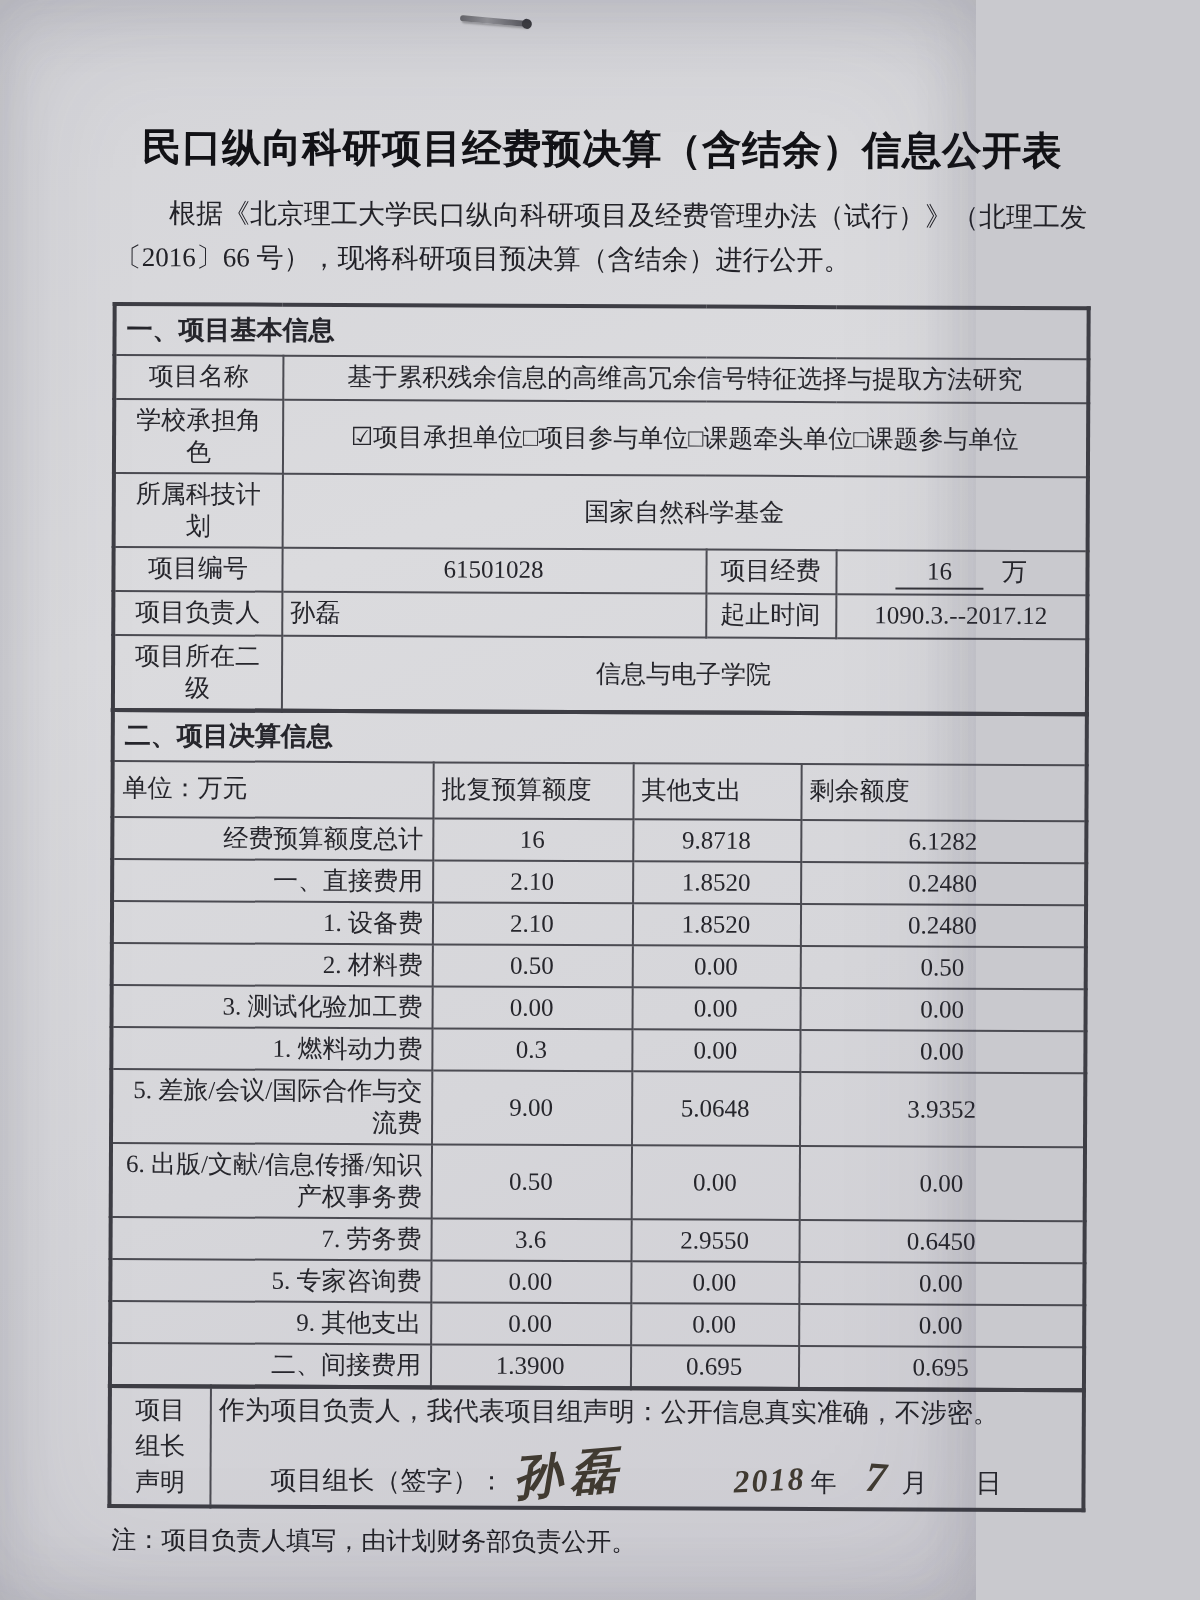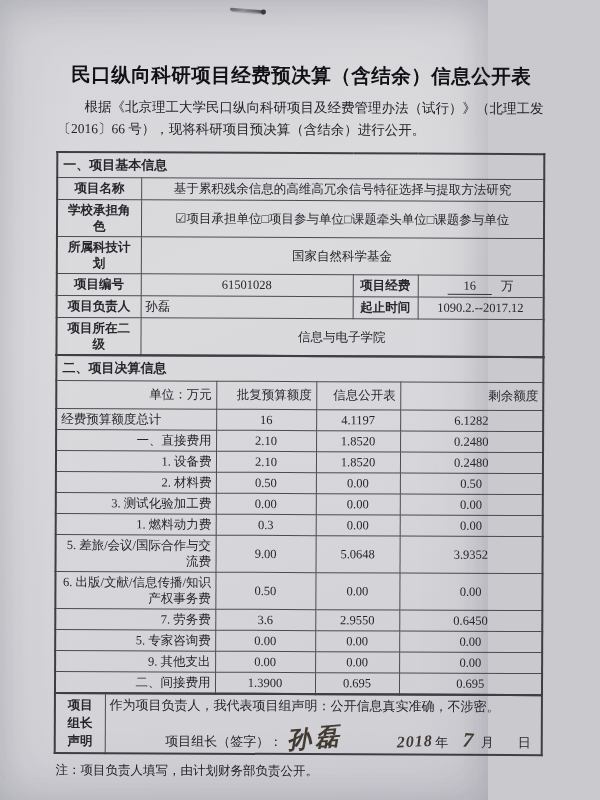--- a/index.html
+++ b/index.html
@@ -39,35 +39,35 @@
     border-collapse:collapse;table-layout:fixed;width:489px;
     border:2px solid #3e3e45;
   }
   .t1{margin-top:11px;}
   .t2,.t3{margin-top:-2px;}
   table.t td{
     border:1px solid #4b4b52;font-size:12.5px;line-height:16px;
     padding:2px 4px;color:#26262c;word-break:break-all;
   }
   tr.sec td{font-weight:700;font-size:13px;padding:3px 5px;height:18px;}
-  .lab,.lab2{text-align:center;height:17px;font-weight:bold;}
+  .lab,.lab2{text-align:center;height:17px;}
   .center{text-align:center;}
   .left{text-align:left;padding-left:7px;}
-  .colhead td{text-align:right;height:23px;}
+  .colhead td{text-align:left;height:23px;}
   .u{display:inline-block;border-bottom:1px solid #35353b;padding:0 16px;}
   .unit{margin-left:9px;}
   td.bl{text-align:right;padding-left:4px;}
-  td.blc{text-align:left;}
+  td.blc{text-align:right;}
   td.num{text-align:center;}
   .side{text-align:center;font-size:12.5px;padding:8px 2px;width:50px;}
-  .side div{line-height:18px;font-weight:bold;}
+  .side div{line-height:18px;}
   .decl{vertical-align:top;padding:6px 7px 8px;}
   .statement{font-size:13px;line-height:18px;}
   .signline{display:flex;align-items:baseline;margin-top:15px;font-size:13px;}
-  .signlab{margin-left:56px;white-space:nowrap;font-family:Liberation Serif, serif;}
+  .signlab{margin-left:26px;white-space:nowrap;font-family:Liberation Serif, serif;}
   .hand{font-weight:700;font-style:italic;color:#413b32;display:inline-block;}
   .sig{font-size:24px;letter-spacing:4px;transform:rotate(-5deg);margin-left:4px;}
   .year{margin-left:54px;font-size:16px;letter-spacing:1px;transform:rotate(-3deg);}
   .ylab{margin-left:3px;}
   .month{margin-left:14px;font-size:21px;transform:rotate(4deg);}
   .mlab{margin-left:8px;}
   .dlab{margin-left:24px;margin-right:2px;}
   .note{margin:8px 0 0 2px;font-size:12.5px;color:#222228;}
 </style>
 </head>
@@ -108,21 +108,21 @@
       <tr>
         <td class="lab">项目编号</td>
         <td class="center">61501028</td>
         <td class="lab2">项目经费</td>
         <td class="center"><span class="u">16</span><span class="unit">万</span></td>
       </tr>
       <tr>
         <td class="lab">项目负责人</td>
         <td class="left">孙磊</td>
         <td class="lab2">起止时间</td>
-        <td class="center">1090.2.--2017.12</td>
+        <td class="center">1090.3.--2017.12</td>
       </tr>
       <tr>
         <td class="lab">项目所在二级</td>
         <td colspan="3" class="center">信息与电子学院</td>
       </tr>
     </tbody>
       </table>
 
     <table class="t t2">
       <colgroup>
@@ -131,29 +131,29 @@
           <col style="width:84px">
           <col style="width:143px">
         </colgroup>
       <tbody>
           <tr class="sec">
         <td colspan="4">二、项目决算信息</td>
       </tr>
       <tr class="colhead">
         <td>单位：万元</td>
         <td>批复预算额度</td>
-        <td>信息公开表</td>
+        <td>其他支出</td>
         <td>剩余额度</td>
       </tr>
       </tbody>
         <tbody>
           <tr>
             <td class="blc">经费预算额度总计</td>
             <td class="num">16</td>
-            <td class="num">4.1197</td>
+            <td class="num">9.8718</td>
             <td class="num">6.1282</td>
           </tr>
           <tr>
             <td class="bl">一、直接费用</td>
             <td class="num">2.10</td>
             <td class="num">1.8520</td>
             <td class="num">0.2480</td>
           </tr>
           <tr>
             <td class="bl">1. 设备费</td>

